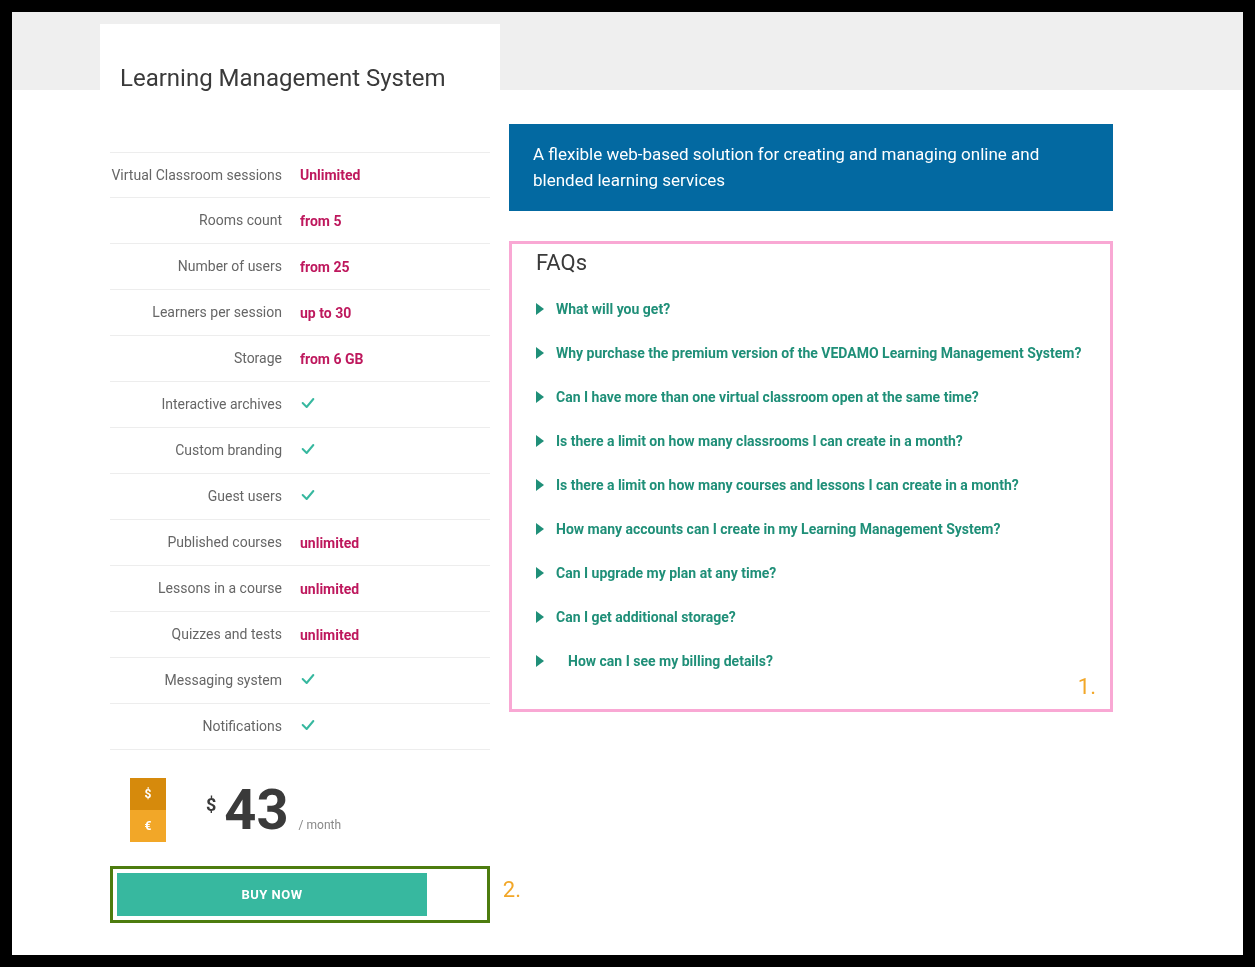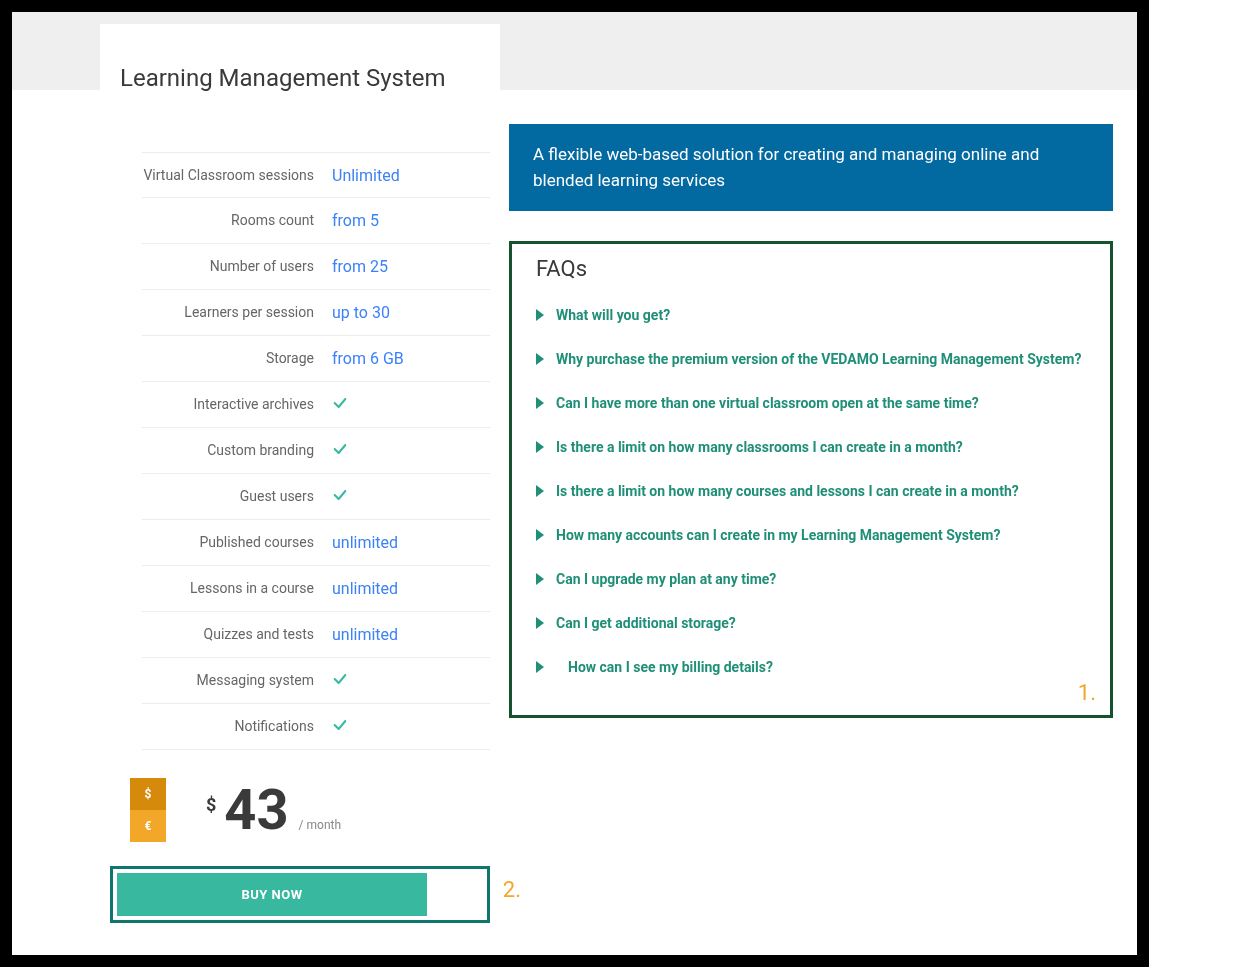--- a/index.html
+++ b/index.html
@@ -2,21 +2,21 @@
 <html><head>
 <meta charset="utf-8">
 <style>
   * { box-sizing: border-box; margin: 0; padding: 0; }
   body {
     font-family: -apple-system, BlinkMacSystemFont, "Segoe UI", Roboto, Arial, sans-serif;
     background: #fff;
   }
   .outer-frame {
     border: 12px solid #000;
-    width: 1149px;
+    width: 1255px;
     height: 967px;
     position: relative;
     background: #fff;
     overflow: hidden;
   }
   .top-band {
     position: absolute;
     top: 0; left: 0; right: 0;
     height: 78px;
     background: #efefef;
@@ -35,36 +35,35 @@
     color: #3a3a3a;
     margin-bottom: 60px;
     padding-left: 10px;
   }
   .feature-row {
     display: flex;
     align-items: center;
     border-bottom: 1px solid #ededed;
     min-height: 46px;
     padding: 4px 0;
-    margin-left: 32px;
   }
   .feature-row:first-of-type { border-top: 1px solid #ededed; }
   .feature-label {
     flex: 0 0 190px;
     text-align: right;
     font-size: 14px;
     color: #666;
     padding-right: 18px;
     line-height: 1.3;
   }
   .feature-value {
     flex: 1;
-    font-size: 16px;
-    font-weight: 400;
-    color: #3b82f6;
+    font-size: 14px;
+    font-weight: 700;
+    color: #be185d;
   }
   .check-icon svg { width: 16px; height: 16px; }
   .check-icon svg path { stroke: #37b89f; stroke-width: 3; fill: none; stroke-linecap: round; stroke-linejoin: round; }
 
   .price-area {
     display: flex;
     align-items: center;
     margin-top: 28px;
     padding-left: 20px;
     gap: 40px;
@@ -106,21 +105,21 @@
   }
   .price-period {
     font-size: 12px;
     color: #888;
     margin-left: 10px;
   }
   .buy-btn-wrap {
     margin-top: 24px;
     padding: 0 10px;
     position: relative;
-    border: 3px solid #0f766e;
+    border: 3px solid #4d7c0f;
     padding: 4px;
   }
   .buy-btn {
     background: #37b89f;
     color: #fff;
     font-size: 13px;
     font-weight: 700;
     letter-spacing: 0.5px;
     text-align: center;
     padding: 14px 0;
@@ -144,22 +143,22 @@
   }
   .desc-banner {
     background: #0369a1;
     color: #fff;
     font-size: 17px;
     line-height: 1.5;
     padding: 18px 24px;
     margin-bottom: 30px;
   }
   .faq-panel {
-    border: 3px solid #14532d;
-    padding: 12px 24px 34px 24px;
+    border: 3px solid #f9a8d4;
+    padding: 6px 24px 34px 24px;
     position: relative;
   }
   .faq-title {
     font-size: 22px;
     font-weight: 400;
     color: #3a3a3a;
     margin-bottom: 26px;
   }
   .faq-item {
     display: flex;

